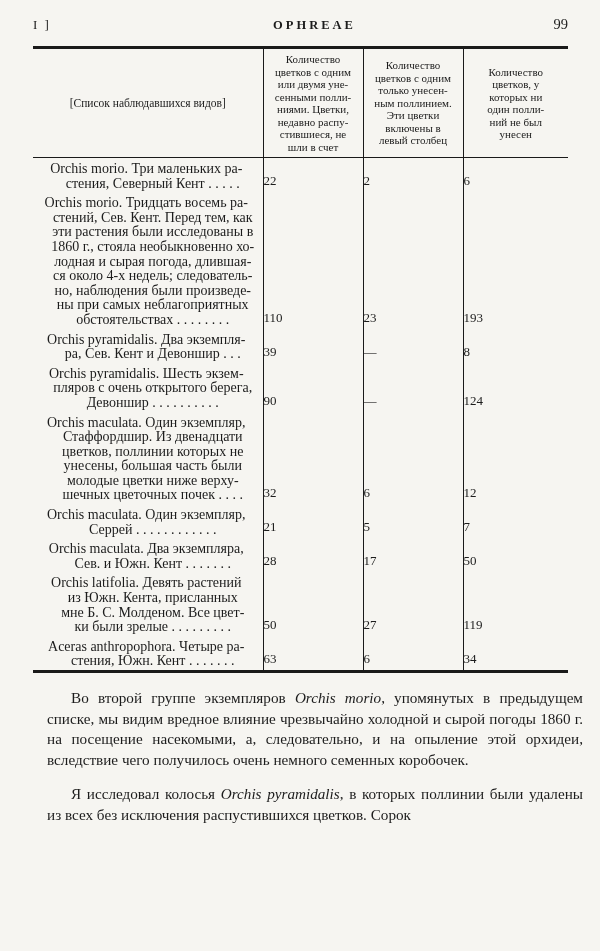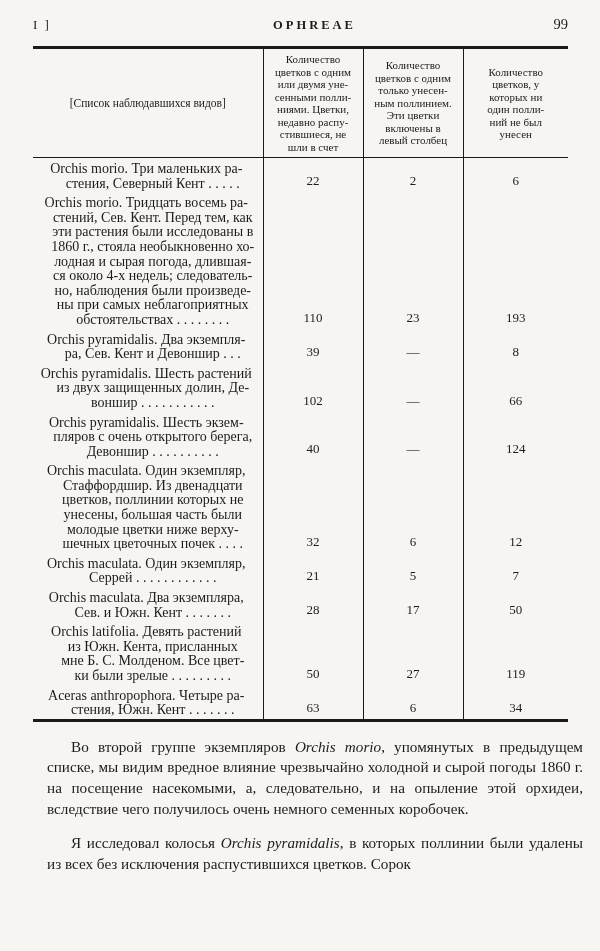--- a/index.html
+++ b/index.html
@@ -47,21 +47,20 @@
     font-size:14px;
     line-height:14.6px;
     padding:4px 4px 1px 14px;
     text-indent:-13px;
     white-space:pre-line;
     vertical-align:top;
     text-align:center;
   }
   td.num {
     font-size:13px;
-    text-align:center;
     vertical-align:bottom;
     padding:0 0 3px 0;
   }
   .vl { border-left:1px solid #1a1a1a; }
 
   .para {
     width:536px;
     font-size:15.2px;
     line-height:20.6px;
     text-align:justify;
@@ -138,32 +137,24 @@
         <td class="num vl">193</td>
       </tr>
       <tr>
         <td class="species">Orchis pyramidalis. Два экземпля-
 ра, Сев. Кент и Девоншир . . .</td>
         <td class="num vl">39</td>
         <td class="num vl">—</td>
         <td class="num vl">8</td>
       </tr>
       <tr>
-        <td class="species">Orchis pyramidalis. Шесть растений
-из двух защищенных долин, Де-
-воншир . . . . . . . . . . .</td>
-        <td class="num vl">102</td>
-        <td class="num vl">—</td>
-        <td class="num vl">66</td>
-      </tr>
-      <tr>
         <td class="species">Orchis pyramidalis. Шесть экзем-
 пляров с очень открытого берега,
 Девоншир . . . . . . . . . .</td>
-        <td class="num vl">40</td>
+        <td class="num vl">90</td>
         <td class="num vl">—</td>
         <td class="num vl">124</td>
       </tr>
       <tr>
         <td class="species">Orchis maculata. Один экземпляр,
 Стаффордшир. Из двенадцати
 цветков, поллинии которых не
 унесены, большая часть были
 молодые цветки ниже верху-
 шечных цветочных почек . . . .</td>

